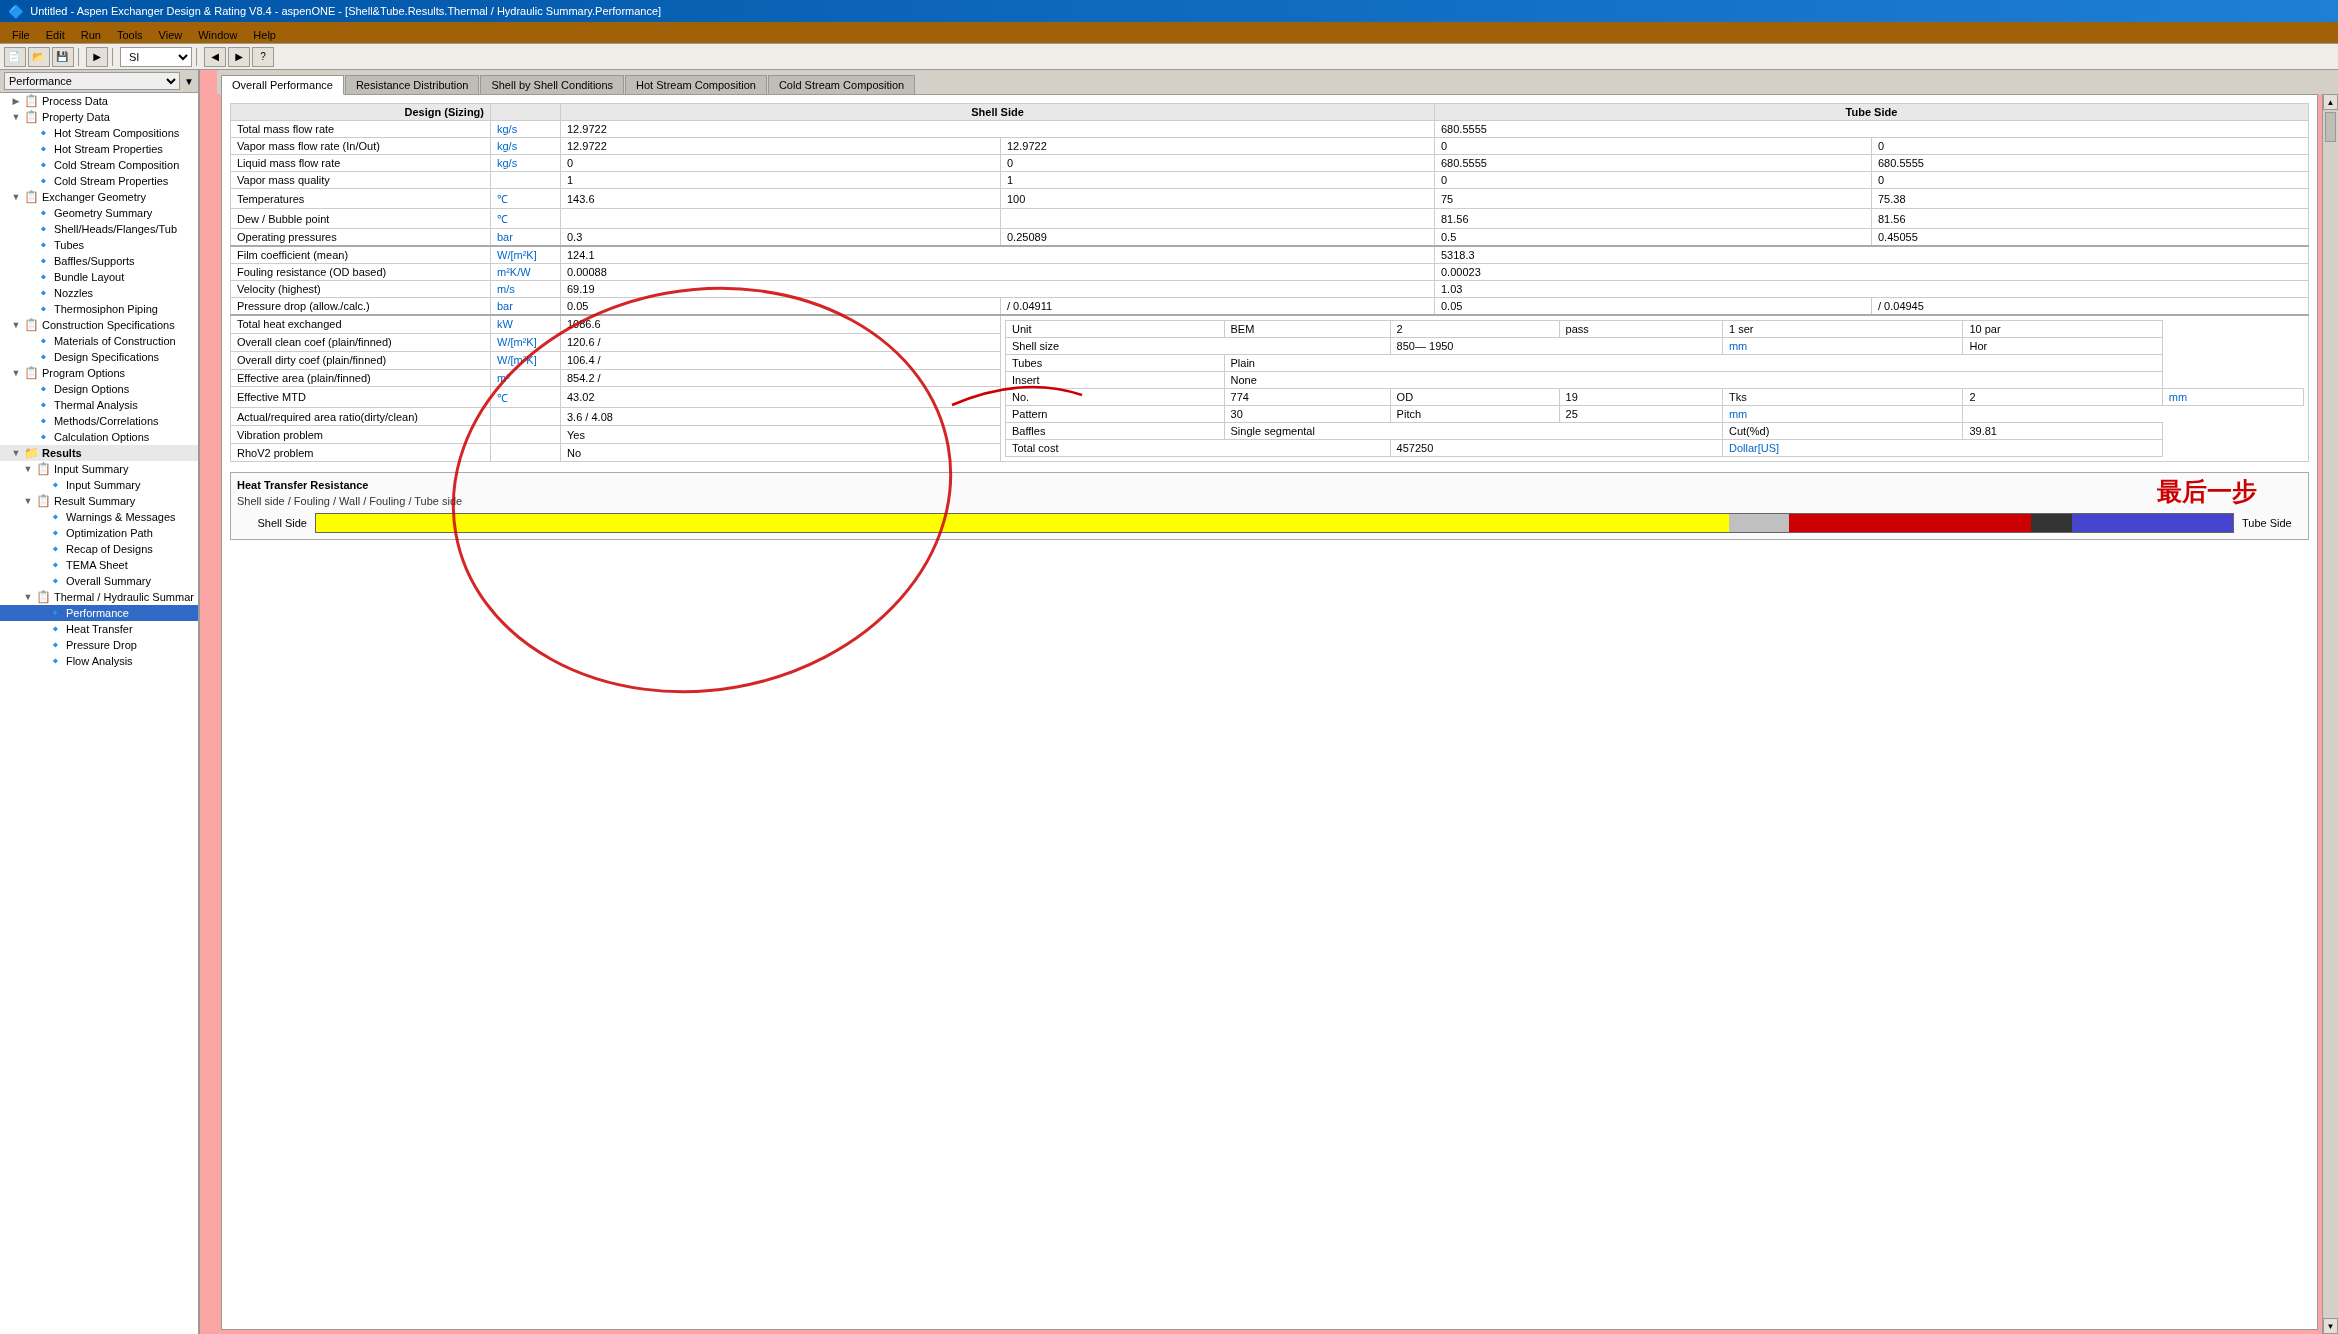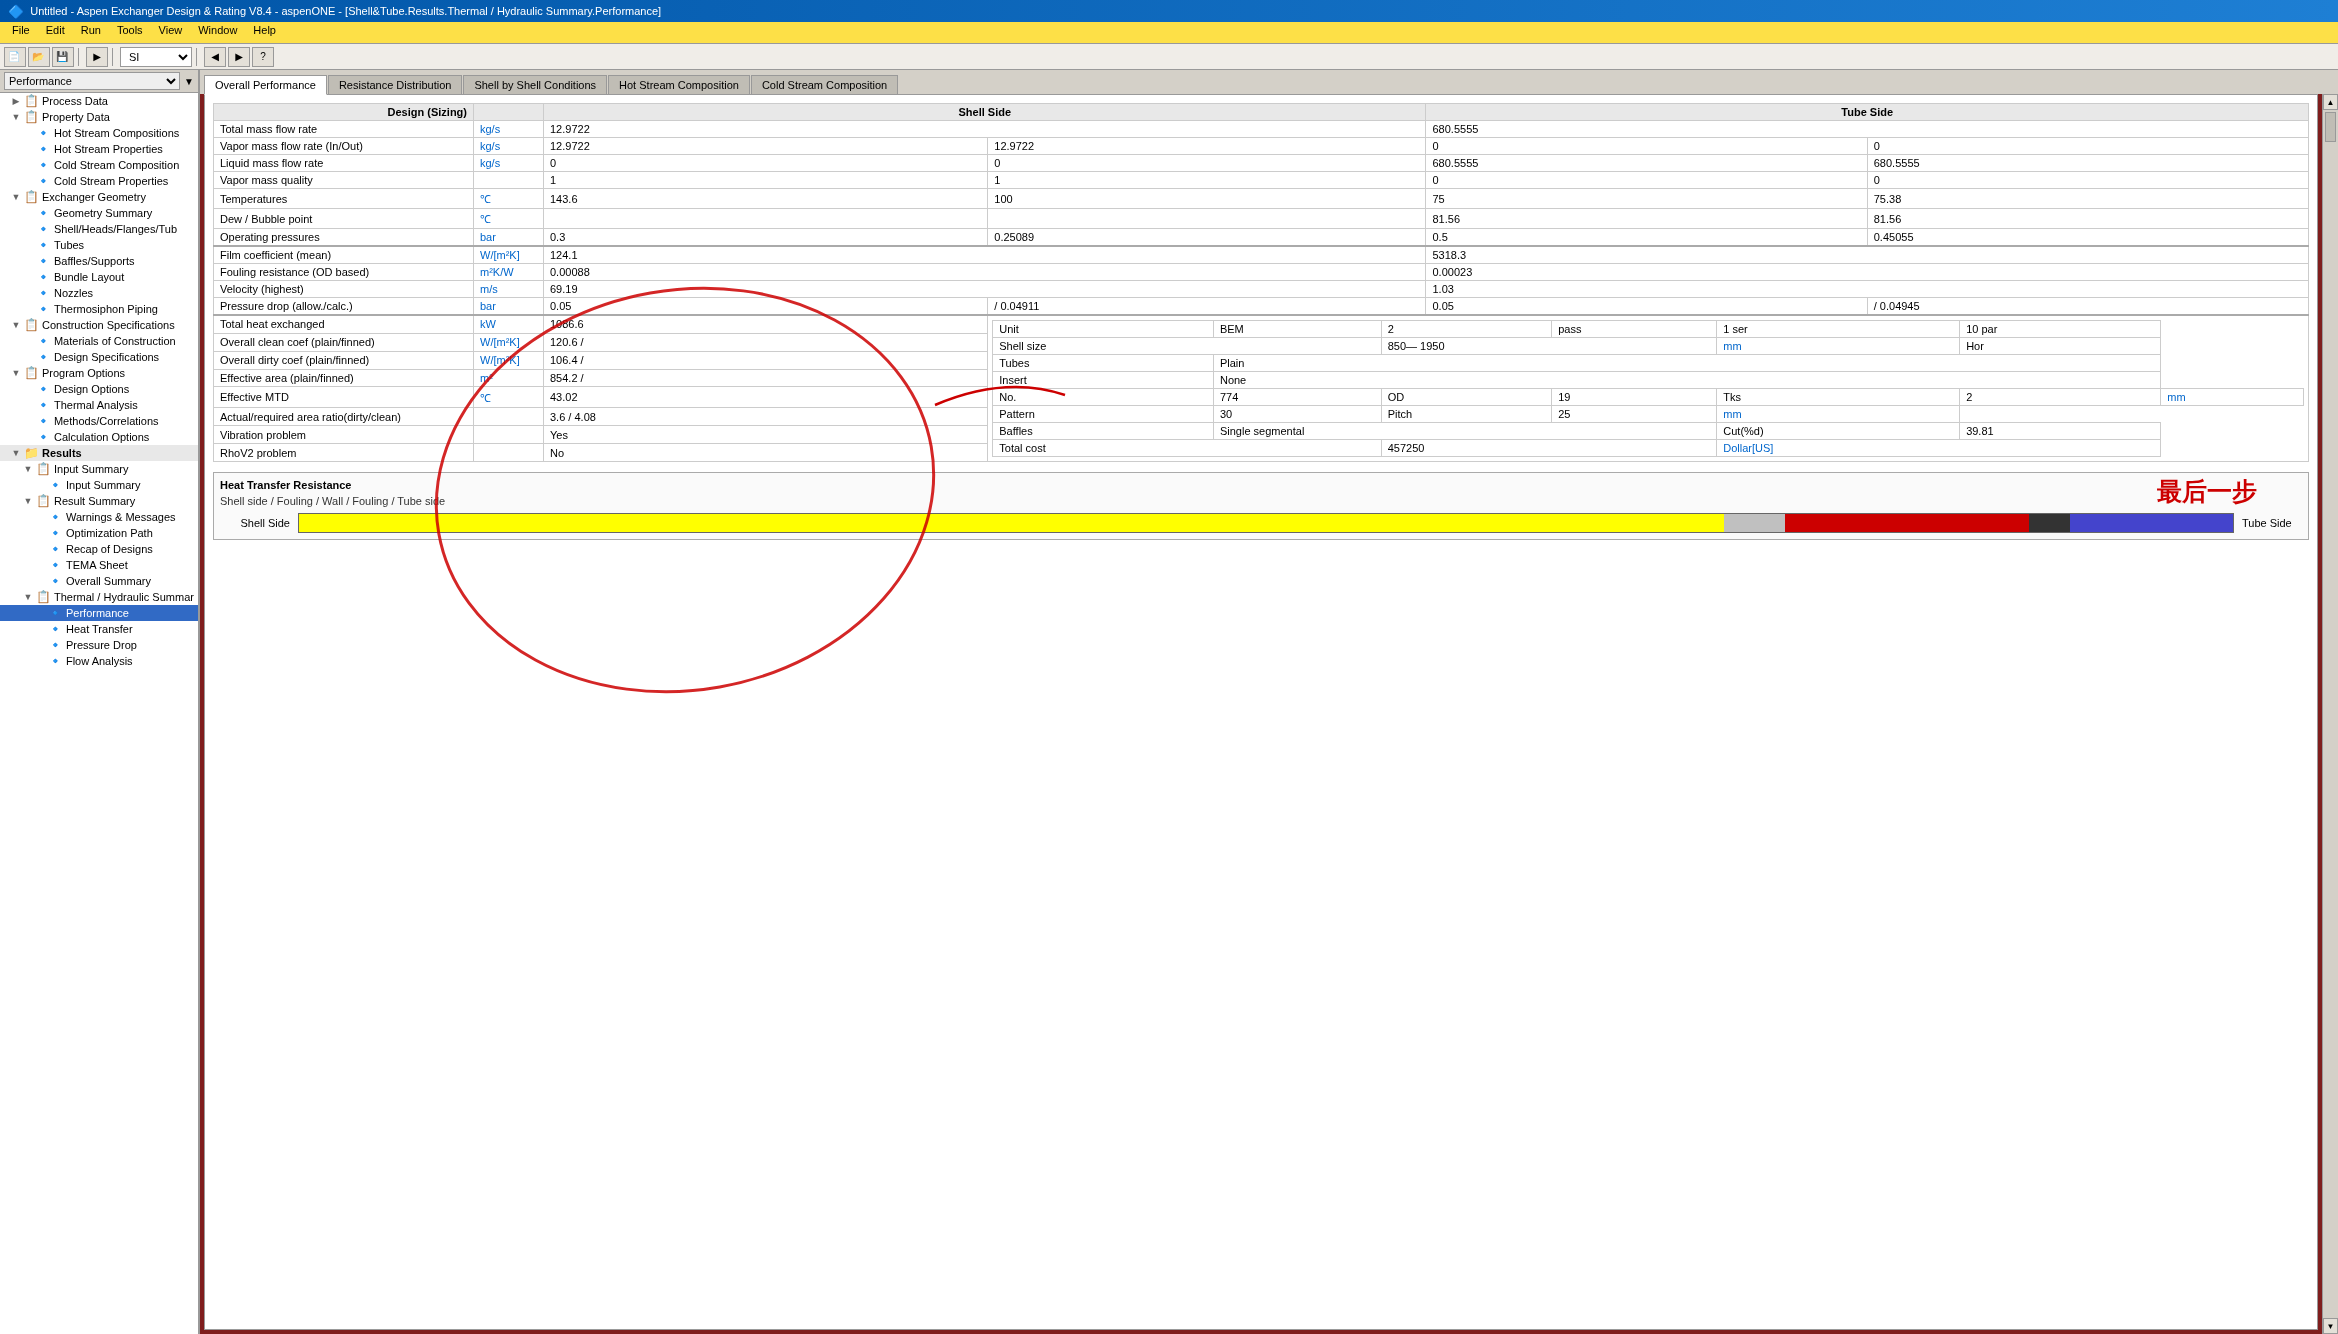--- a/index.html
+++ b/index.html
@@ -13,24 +13,24 @@
       font-size: 11px;
       display: flex;
       align-items: center;
       gap: 6px;
       height: 22px;
     }
     .title-bar-icon { font-size: 13px; }
 
     
     .menu-bar {
-      background: #fde047;
+      background: #a16207;
       border-bottom: 1px solid #999;
       display: flex;
-      align-items: flex-start;
+      align-items: flex-end;
       height: 22px;
       padding: 0 4px;
     }
     .menu-item {
       padding: 2px 8px;
       cursor: pointer;
       font-size: 11px;
       color: #000;
     }
 
@@ -103,24 +103,25 @@
     .tree-expand { width: 16px; text-align: center; font-size: 9px; color: #666; flex-shrink: 0; }
     .tree-icon { font-size: 12px; margin-right: 3px; flex-shrink: 0; }
     .tree-text { font-size: 11px; }
     .tree-indent-1 { padding-left: 8px; }
     .tree-indent-2 { padding-left: 20px; }
     .tree-indent-3 { padding-left: 32px; }
 
     
     .content-area {
       flex: 1;
-      background: #7f1d1d;
+      background: #fca5a5;
       display: flex;
       flex-direction: column;
       overflow: hidden;
+      padding-left: 17px;
     }
 
     
     .tabs-container {
       background: #d4d0c8;
       display: flex;
       padding: 4px 4px 0 4px;
       gap: 1px;
     }
     .tab {

